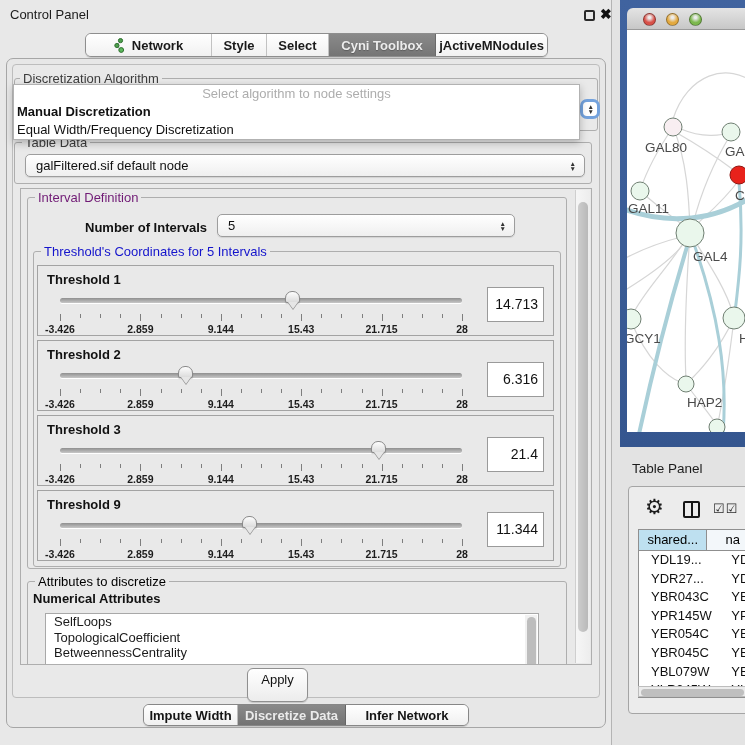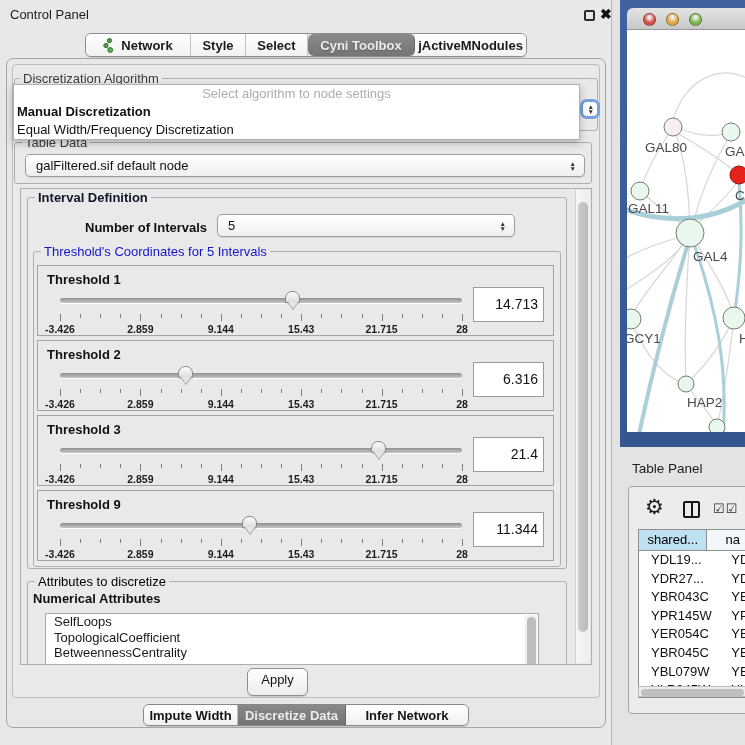--- a/index.html
+++ b/index.html
@@ -16,21 +16,21 @@
 
   
   .tabbar { position:absolute; left:85px; top:33px; height:24px; display:flex;
     border:1px solid #8e8e8e; border-radius:6px; overflow:hidden;
     box-shadow:0 1px 1px rgba(0,0,0,.15); }
   .tab { height:100%; display:flex; align-items:center; justify-content:center;
     font-size:13px; font-weight:600; color:#1a1a1a; gap:5px;
     background:linear-gradient(#ffffff,#f1f1f1); border-right:1px solid #c2c2c2; }
   .tab:last-child { border-right:none; }
   .tab.sel { background:linear-gradient(#8a8a8a,#757575); color:#ececec;
-    border-right:1px solid #6a6a6a; text-shadow:0 1px 1px rgba(0,0,0,.25);border-radius:6px; }
+    border-right:1px solid #6a6a6a; text-shadow:0 1px 1px rgba(0,0,0,.25); }
 
   
   .outer-box { position:absolute; left:6px; top:58px; width:600px; height:670px;
     border:1px solid #a6a6a6; border-radius:7px; background:#e7e7e7; }
   .inner-box { position:absolute; left:12px; top:64px; width:588px; height:634px;
     border:1px solid #bdbdbd; border-radius:4px; background:#e9e9e9; }
 
   .group-legend { position:absolute; font-size:13px; padding:0 3px; background:#e9e9e9; white-space:nowrap; }
   .group-rect { position:absolute; border:1px solid #aeaeae; border-radius:3px; }
 
@@ -72,32 +72,32 @@
     background:linear-gradient(#fdfdfd,#dcdcdc); border:1px solid #8a8a8a;
     border-radius:7px 7px 2px 2px; box-shadow:0 1px 1px rgba(0,0,0,.2); }
   .thr-thumb:after { content:""; position:absolute; left:2.2px; top:10px;
     border-left:5.2px solid transparent; border-right:5.2px solid transparent;
     border-top:7px solid #e6e6e6; filter:drop-shadow(0 1px 0 #8a8a8a); }
   .tick { position:absolute; top:24px; width:1px; background:#7e7e7e; }
   .tick.minor { height:4px; }
   .tick.major { height:7px; }
   .tick-label { position:absolute; top:33px; transform:translateX(-50%);
     font-size:10.5px; font-weight:bold; color:#1d1d1d; white-space:nowrap; }
-  .thr-value { position:absolute; right:9px; top:21px; width:71px; height:35px;
+  .thr-value { position:absolute; right:9px; top:21px; width:57px; height:35px;
     background:#fff; border:1px solid #9a9a9a; font-size:14px; color:#111;
     text-align:right; line-height:33px; padding-right:5px; }
 
   
   .listbox { position:absolute; background:#fff; border:1px solid #a8a8a8; font-size:13px; color:#1a1a1a; }
   .listbox .item { height:15.5px; line-height:15.5px; padding-left:8px; white-space:nowrap; }
   .list-vscroll { position:absolute; right:1px; top:1px; width:12px; bottom:1px; background:#f1f1f1; }
   .list-vscroll .thumb { position:absolute; left:1.5px; top:2px; width:9px; height:96%;
     border-radius:5px; background:#bdbdbd; }
 
-  .apply-btn { position:absolute; left:247px; top:668px; width:61px; height:28px;
+  .apply-btn { position:absolute; left:247px; top:668px; width:61px; height:34px;
     background:linear-gradient(#ffffff,#ececec); border:1px solid #8f8f8f; border-radius:6px;
     font-size:13px; color:#111; text-align:center; line-height:21px;
     box-shadow:0 1px 1px rgba(0,0,0,.15); }
 
   .bottom-tabbar { position:absolute; left:143px; top:704px; height:22px; display:flex;
     border:1px solid #878787; border-radius:6px; overflow:hidden;
     box-shadow:0 1px 1px rgba(0,0,0,.15); }
   .btab { height:100%; display:flex; align-items:center; justify-content:center;
     font-size:13px; font-weight:600; color:#151515; background:linear-gradient(#ffffff,#f0f0f0);
     border-right:1px solid #bdbdbd; }
@@ -135,21 +135,21 @@
 </style>
 </head>
 <body>
 
 <div id="left-panel">
   <span class="titlebar-text">Control Panel</span>
   <span class="float-icon"></span>
   <span class="close-icon">✖</span>
 
   <div class="tabbar" id="tabbar">
-      <div class="tab" style="width: 105px;">
+      <div class="tab" style="width: 126px;">
         <svg width="13" height="15" viewBox="0 0 13 15">
           <path d="M6.5 3 L3 7.5 L6.5 12" stroke="#9aa" stroke-width="1" fill="none"></path>
           <circle cx="6.5" cy="2.6" r="2.1" fill="#4da04d" stroke="#2e6e2e"></circle>
           <circle cx="2.9" cy="7.5" r="2.1" fill="#4da04d" stroke="#2e6e2e"></circle>
           <circle cx="7.2" cy="12" r="2.4" fill="#5cb85c" stroke="#2e6e2e"></circle>
         </svg>
         <span>Network</span>
       </div>
       <div class="tab" style="width: 55px;">
         <span>Style</span>
@@ -191,21 +191,21 @@
     <span>galFiltered.sif default node</span>
     <span class="stepper">
         <span>▲</span>
         <span>▼</span>
       </span>
   </div>
 
   <div class="scrollpane">
 
     <div class="group-rect" style="left:6px;top:8px;width:540px;height:372px;"></div>
-    <div class="group-legend" style="left: 14px; top: 1px; color: #0f172a; font-weight: bold;" id="interval-legend">Interval Definition</div>
+    <div class="group-legend" style="left: 14px; top: 1px; color: #701a75;" id="interval-legend">Interval Definition</div>
 
     <div style="position:absolute;left:64px;top:31px;font-size:13px;font-weight:bold;color:#111;">Number of Intervals</div>
     <div class="combo" style="left:196px;top:25px;width:298px;height:23px;">
       <span>5</span>
       <span class="stepper">
           <span>▲</span>
           <span>▼</span>
         </span>
     </div>
 

